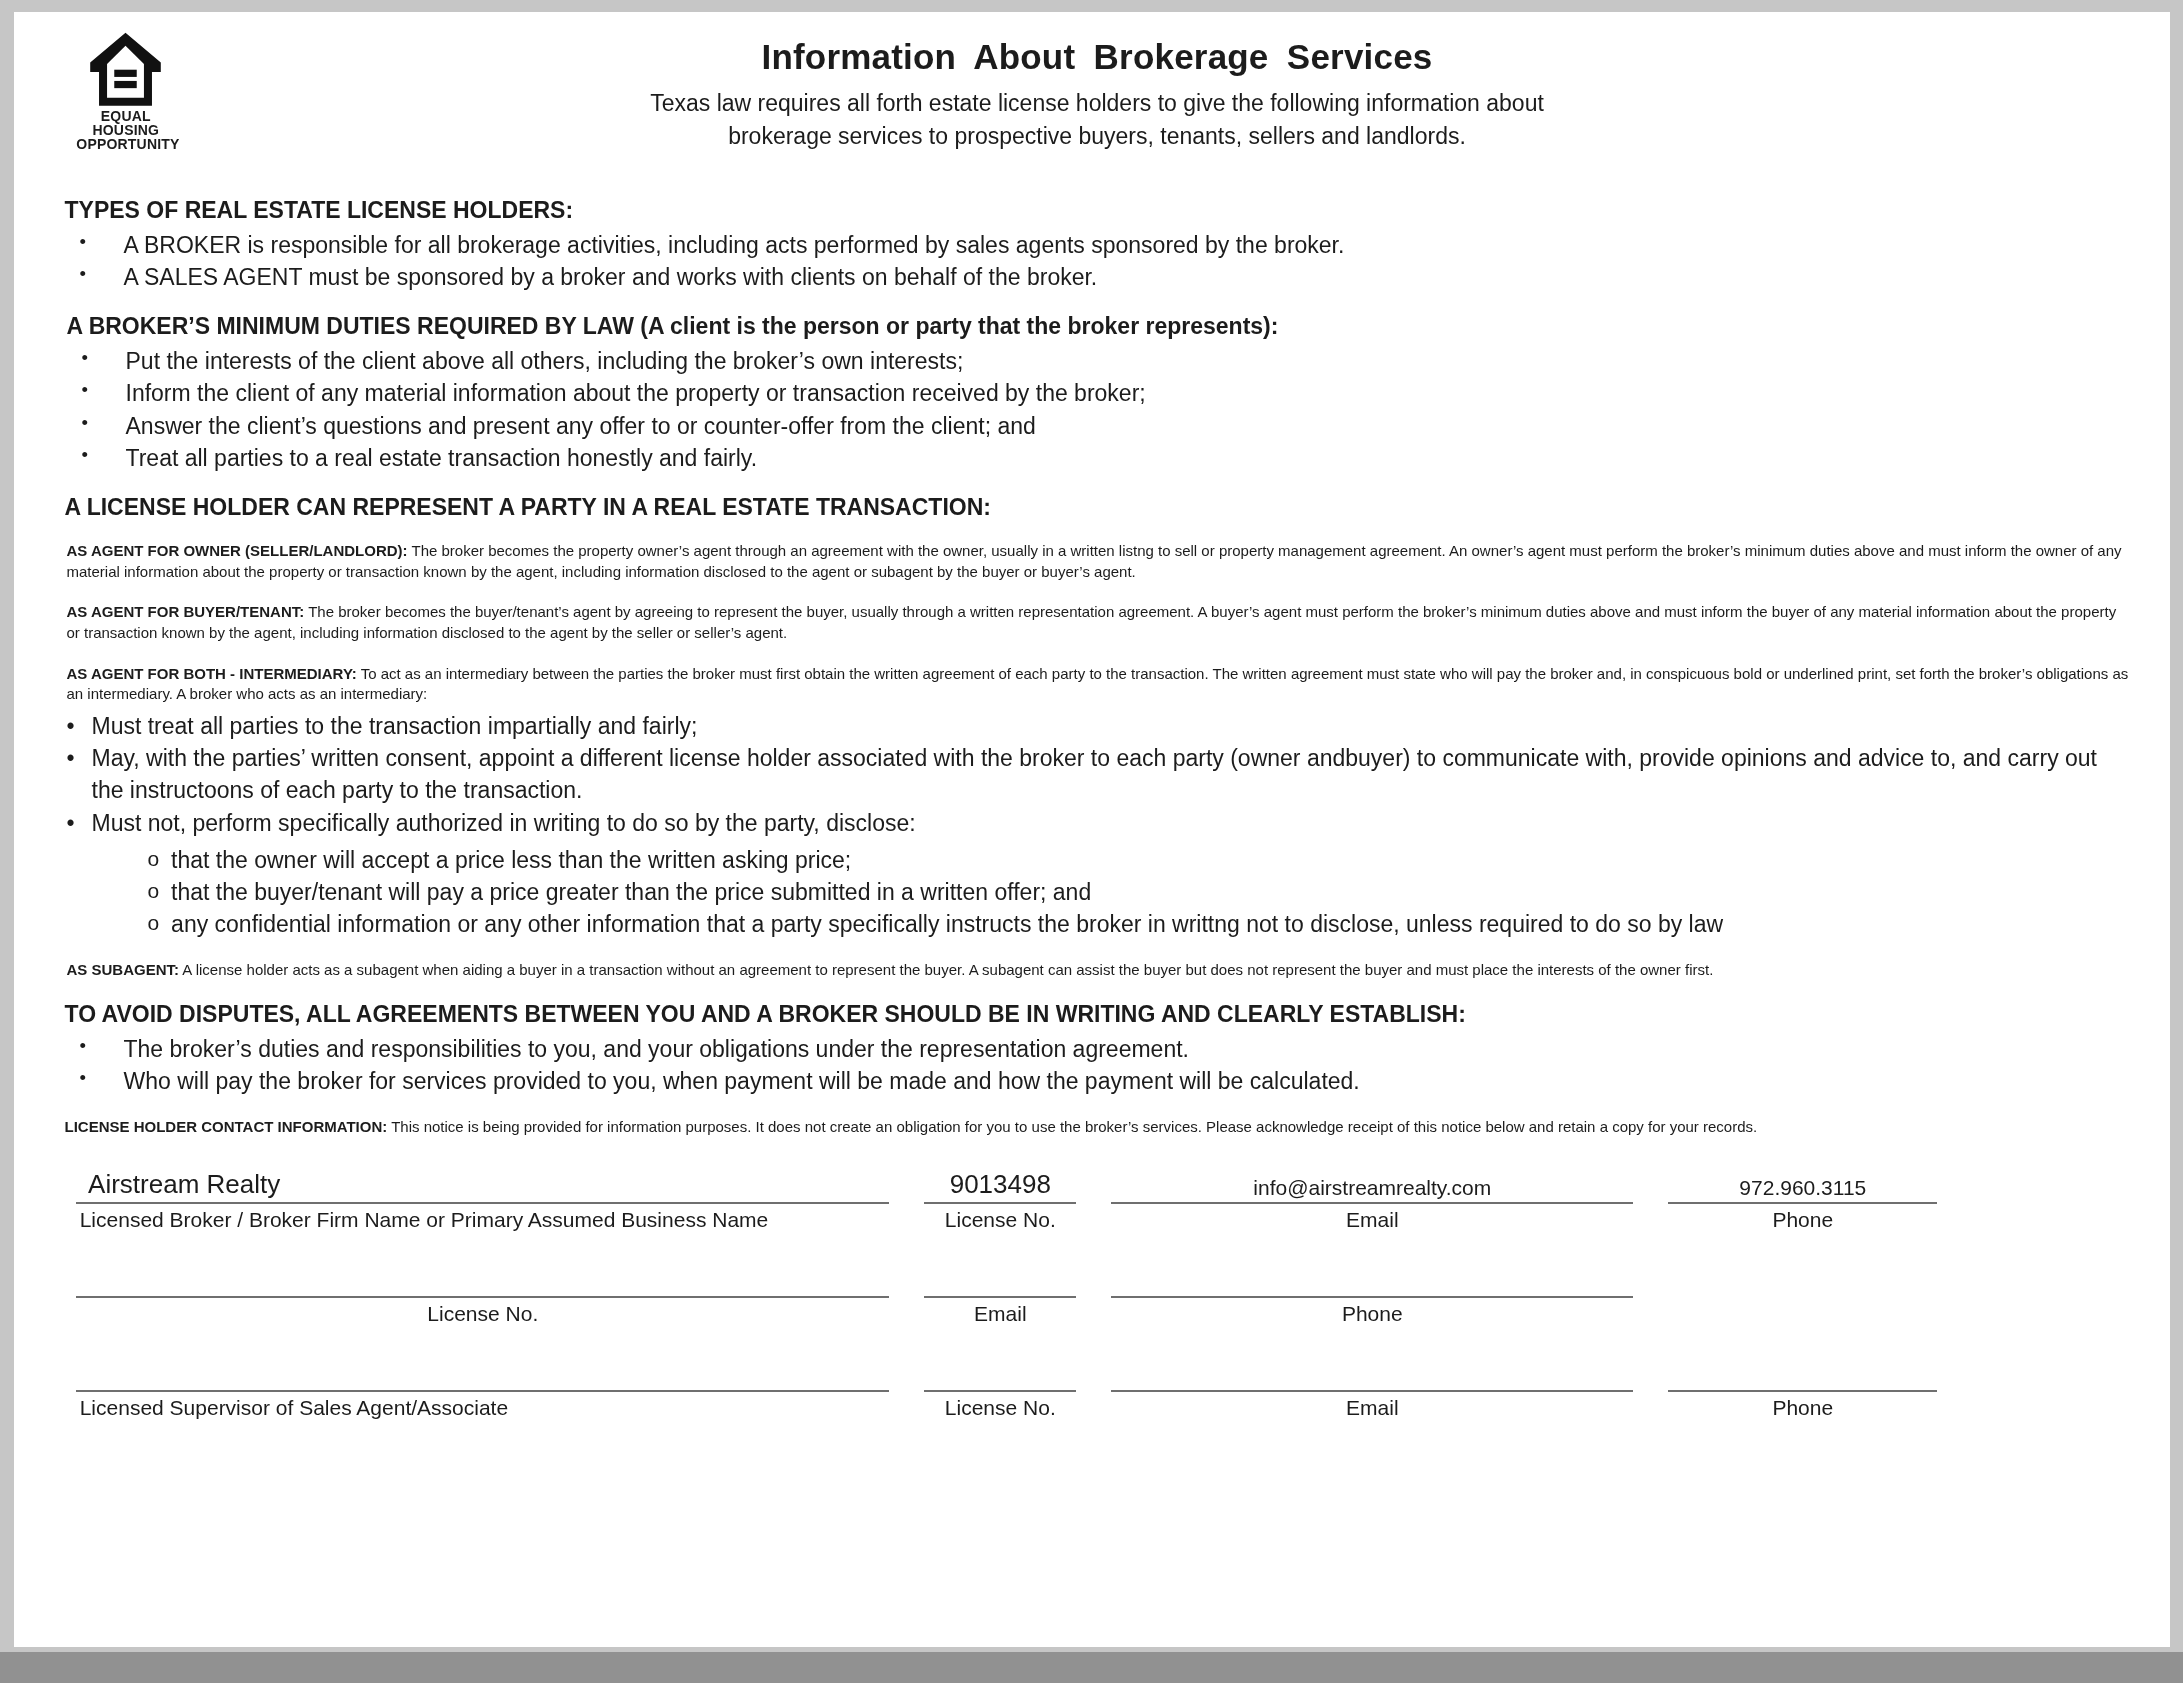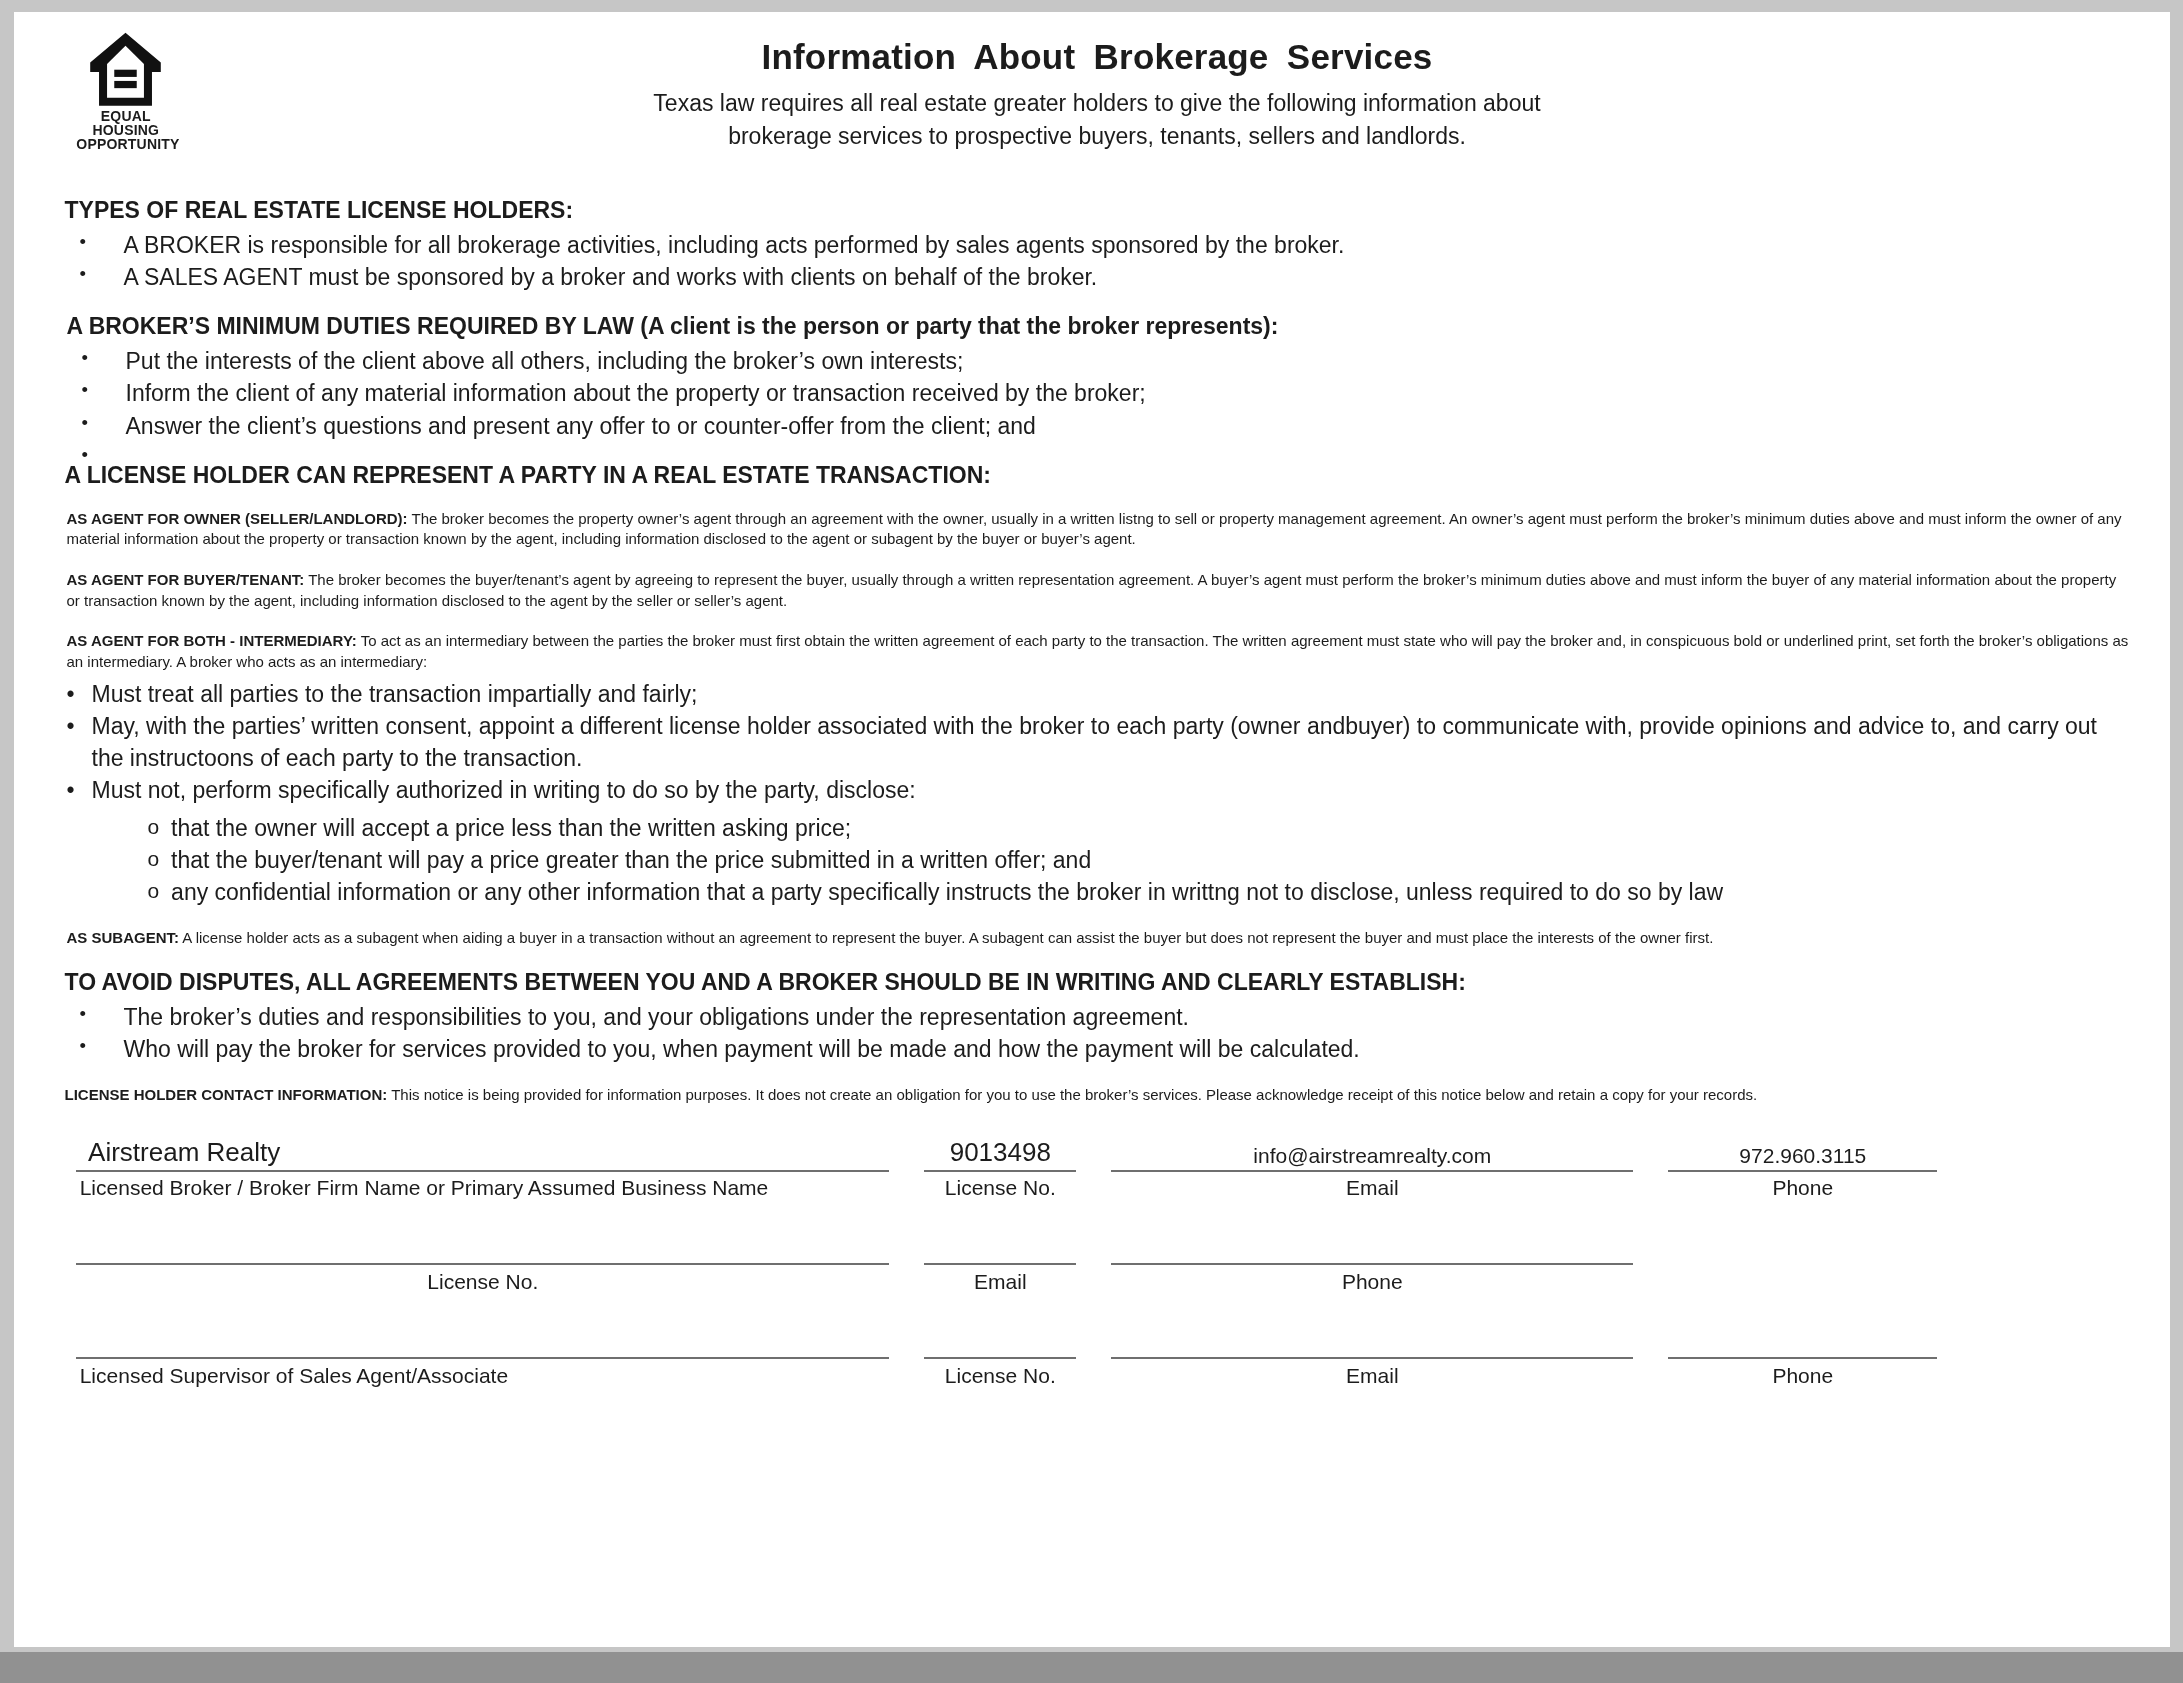--- a/index.html
+++ b/index.html
@@ -61,41 +61,41 @@
             <rect x="36" y="47" width="28" height="9" fill="#111"></rect>
             <rect x="36" y="61" width="28" height="9" fill="#111"></rect>
           </svg>
         </span>
         <div class="eho-t">EQUAL HOUSING</div>
         <div class="eho-t">OPPORTUNITY</div>
       </div>
       <div class="hcenter">
         <div class="title">Information About Brokerage Services</div>
         <div class="sub">
-          <div>Texas law requires all real estate greater holders to give the following information about</div>
+          <div>Texas law requires all forth estate license holders to give the following information about</div>
           <div>brokerage services to prospective buyers, tenants, sellers and landlords.</div>
         </div>
       </div>
     </div>
 
     <div class="sec">
       <div class="h">TYPES OF REAL ESTATE LICENSE HOLDERS:</div>
       <ul class="dotlist">
         <li><span class="mk">•</span><span>A BROKER is responsible for all brokerage activities, including acts performed by sales agents sponsored by the broker.</span></li>
         <li><span class="mk">•</span><span>A SALES AGENT must be sponsored by a broker and works with clients on behalf of the broker.</span></li>
       </ul>
     </div>
 
     <div class="sec indent1">
       <div class="h">A BROKER’S MINIMUM DUTIES REQUIRED BY LAW (A client is the person or party that the broker represents):</div>
       <ul class="dotlist">
         <li><span class="mk">•</span><span>Put the interests of the client above all others, including the broker’s own interests;</span></li>
         <li><span class="mk">•</span><span>Inform the client of any material information about the property or transaction received by the broker;</span></li>
         <li><span class="mk">•</span><span>Answer the client’s questions and present any offer to or counter-offer from the client; and</span></li>
-        <li><span class="mk">•</span></li>
+        <li><span class="mk">•</span><span>Treat all parties to a real estate transaction honestly and fairly.</span></li>
       </ul>
     </div>
 
     <div class="sec">
       <div class="h">A LICENSE HOLDER CAN REPRESENT A PARTY IN A REAL ESTATE TRANSACTION:</div>
     </div>
 
     <p class="sec indent1"><span class="lead">AS AGENT FOR OWNER (SELLER/LANDLORD):</span><span> The broker becomes the property owner’s agent through an agreement with the owner, usually in a written listng to sell or property management agreement. An owner’s agent must perform the broker’s minimum duties above and must inform the owner of any material information about the property or transaction known by the agent, including information disclosed to the agent or subagent by the buyer or buyer’s agent.</span></p>
 
     <p class="sec indent1"><span class="lead">AS AGENT FOR BUYER/TENANT:</span><span> The broker becomes the buyer/tenant’s agent by agreeing to represent the buyer, usually through a written representation agreement. A buyer’s agent must perform the broker’s minimum duties above and must inform the buyer of any material information about the property or transaction known by the agent, including information disclosed to the agent by the seller or seller’s agent.</span></p>

